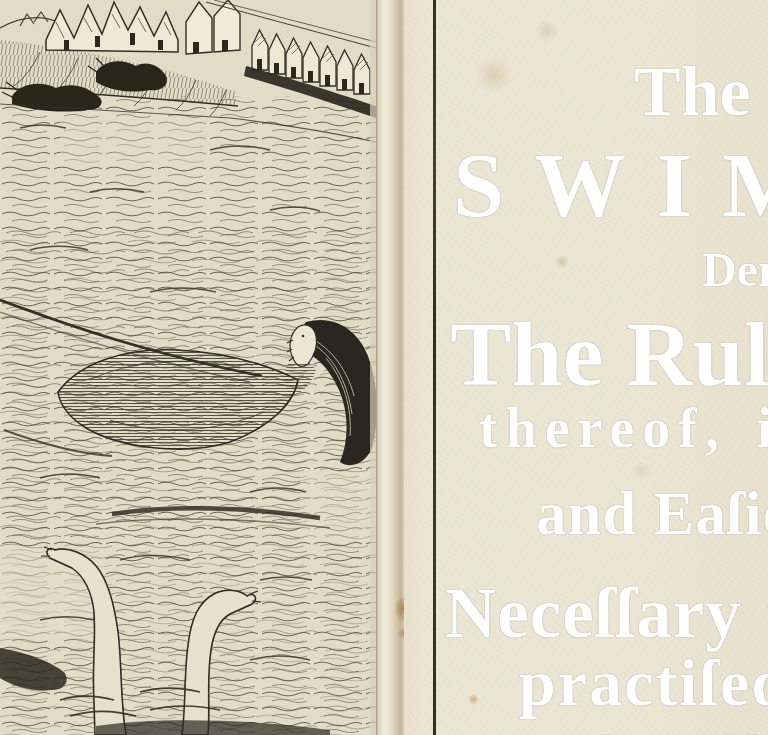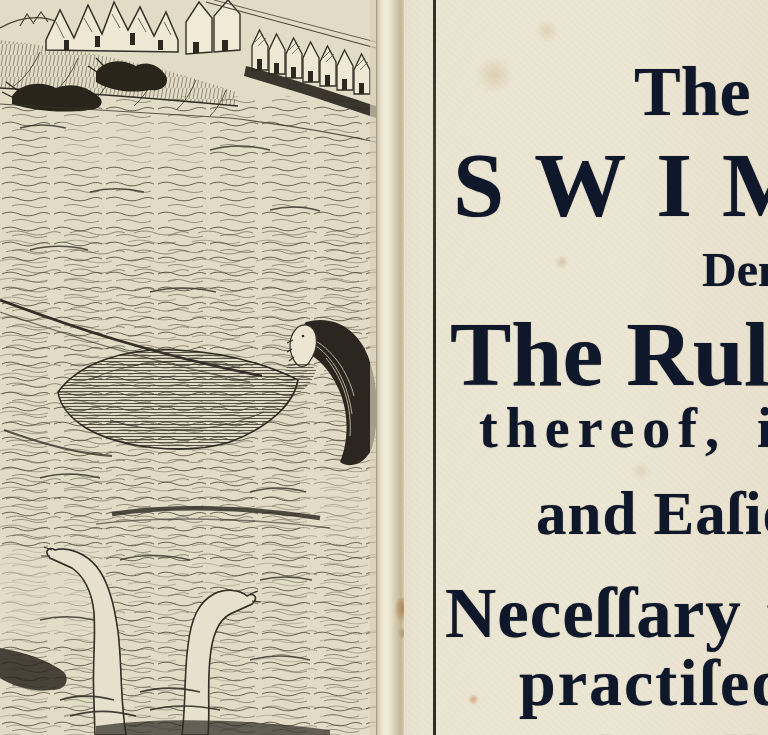--- a/index.html
+++ b/index.html
@@ -30,21 +30,21 @@
   .f2{left:130px;top:20px;width:26px;height:22px;
       background:radial-gradient(circle,rgba(185,158,104,.25),rgba(185,158,104,0) 70%);}
   .f3{left:150px;top:255px;width:16px;height:14px;
       background:radial-gradient(circle,rgba(176,140,86,.35),rgba(176,140,86,0) 70%);}
   .f4{left:64px;top:694px;width:11px;height:11px;
       background:radial-gradient(circle,rgba(190,120,55,.55),rgba(190,120,55,0) 72%);}
   .f5{left:226px;top:462px;width:22px;height:18px;
       background:radial-gradient(circle,rgba(180,152,100,.2),rgba(180,152,100,0) 70%);}
   
   .tl{position:absolute;white-space:nowrap;line-height:1;font-weight:700;
-      color:#0f172a;text-shadow:0 0 1px rgba(45,42,35,.55);}
+      color:#ffffff;text-shadow:0 0 1px rgba(45,42,35,.55);}
   .tl-0{left:634px;top:57px;font-size:70px;}
   .tl-1{left:453px;top:139px;font-size:92px;letter-spacing:30px;}
   .tl-2{left:702px;top:246px;font-size:48px;}
   .tl-3{left:450px;top:308px;font-size:92px;}
   .tl-4{left:479px;top:400px;font-size:56px;letter-spacing:8px;word-spacing:8px;}
   .tl-5{left:536px;top:483px;font-size:61px;letter-spacing:1px;}
   .tl-6{left:445px;top:578px;font-size:71px;letter-spacing:1px;word-spacing:6px;}
   .tl-7{left:519px;top:650px;font-size:66px;letter-spacing:2px;}
   .tl-8{left:600px;top:726px;font-size:60px;letter-spacing:4px;}
 </style>

